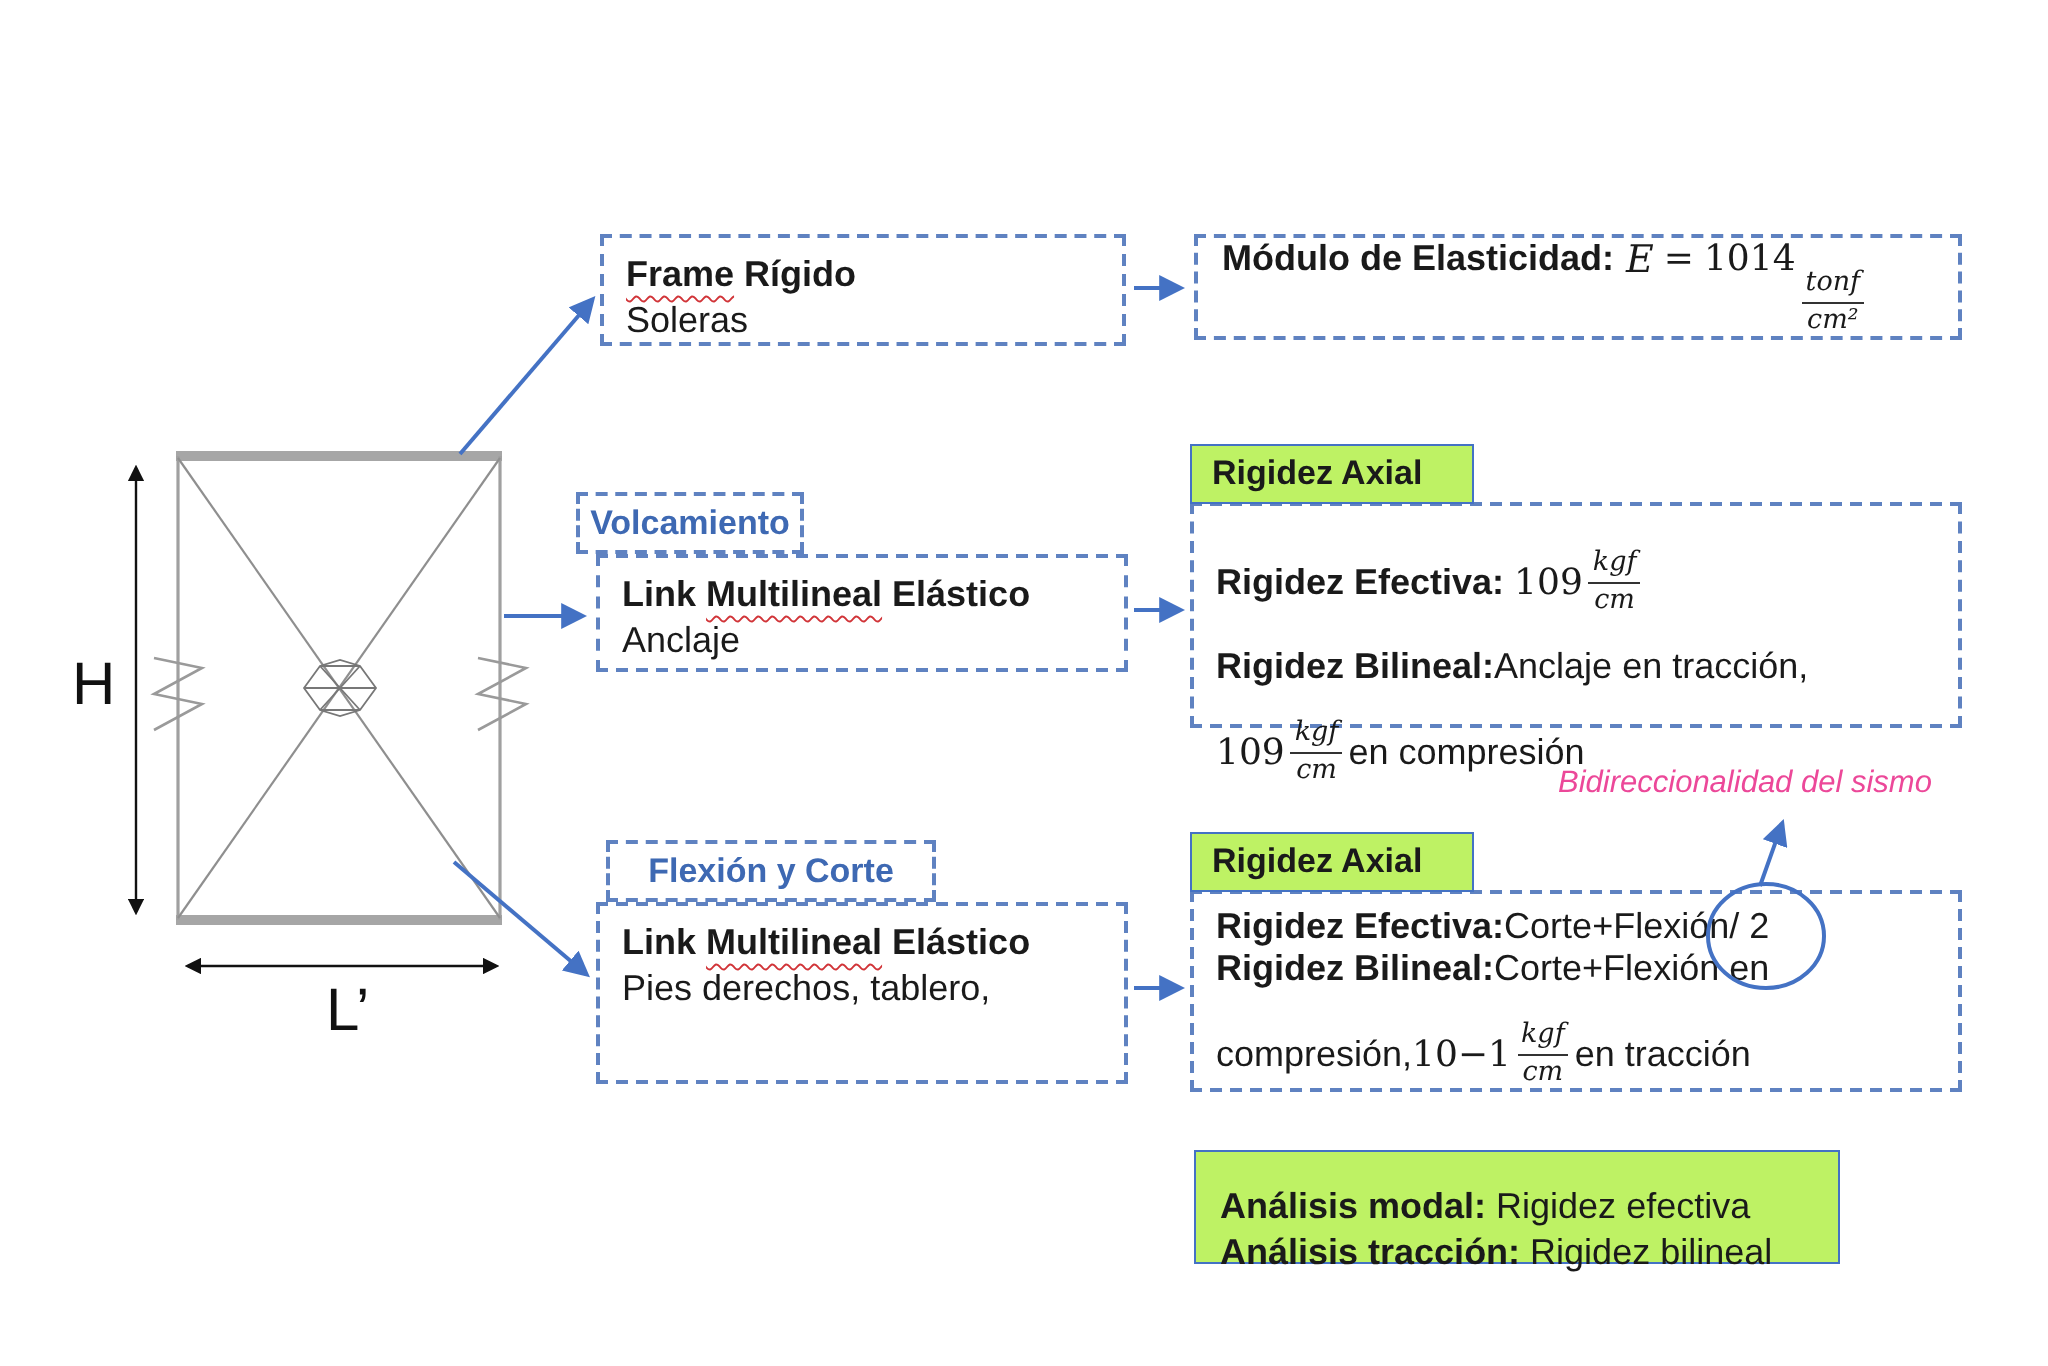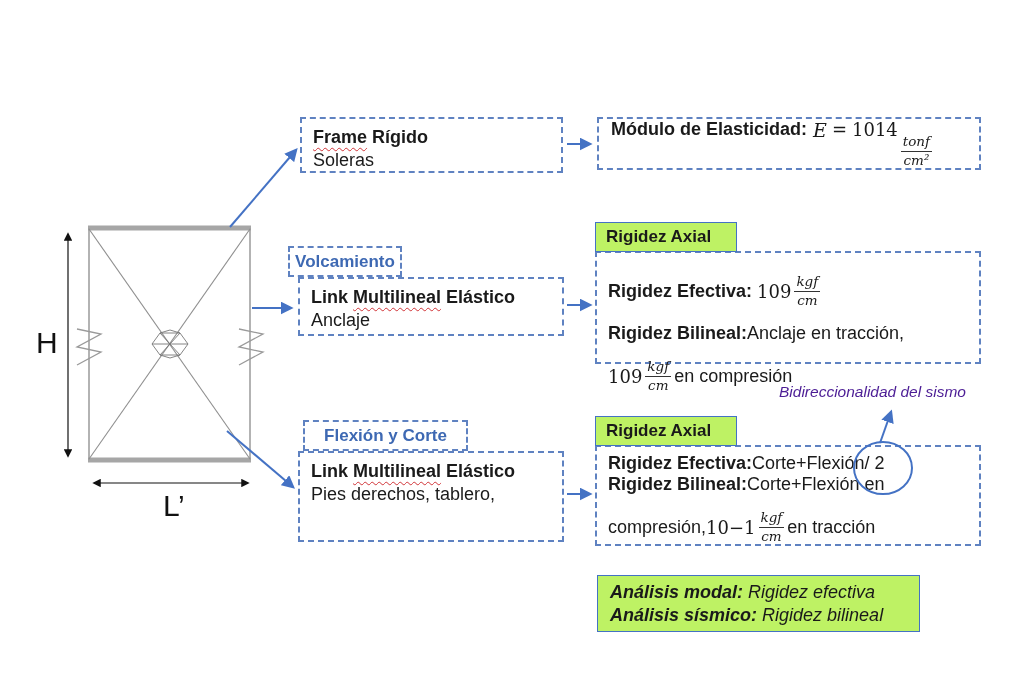--- a/index.html
+++ b/index.html
@@ -81,21 +81,21 @@
       <span class="mup">10</span>
         <sup class="mup">9</sup>
       <span class="frac">
           <span class="fnum">kgf</span>
           <span class="fden">cm</span>
         </span>
       <span> en compresión</span>
     </div>
   </div>
 
-  <div class="abs ital" style="left:779px;top:383px;font-size:15.5px;color:#4c1d95;">Bidireccionalidad del sismo</div>
+  <div class="abs ital" style="left:779px;top:383px;font-size:15.5px;color:#ec4899;">Bidireccionalidad del sismo</div>
 
   <div class="abs dashed tag" style="left:303px;top:420px;width:165px;height:31px;">Flexión y Corte</div>
 
   <div class="abs dashed boxtxt" style="left:298px;top:451px;width:266px;height:91px;">
     <div><span class="b">Link </span><span class="b sq">Multilineal</span><span class="b"> Elástico</span></div>
     <div>Pies derechos, tablero,</div>
   </div>
 
   <div class="abs solid hdr" style="left:595px;top:416px;width:142px;height:30px;">Rigidez Axial</div>
 
@@ -114,23 +114,23 @@
       <span class="mup">10</span>
         <sup class="mup">−1</sup>
       <span class="frac">
           <span class="fnum">kgf</span>
           <span class="fden">cm</span>
         </span>
       <span> en tracción</span>
     </div>
   </div>
 
-  <div class="abs solid" style="left:597px;top:575px;width:323px;height:57px;padding:5px 12px;font-size:18px;line-height:1.3;font-style:italic;">
+  <div class="abs solid" style="left:597px;top:575px;width:323px;height:57px;padding:16px 12px;font-size:18px;line-height:1.3;">
     <div><span class="b">Análisis modal:</span><span> Rigidez efectiva</span></div>
-    <div><span class="b">Análisis sísmico:</span><span> Rigidez bilineal</span></div>
+    <div><span class="b">Análisis tracción:</span><span> Rigidez bilineal</span></div>
   </div>
 
   <svg class="overlay" width="1024" height="683" viewBox="0 0 1024 683">
     <defs>
       <marker id="mblue" viewBox="0 0 10 10" refX="8" refY="5" markerWidth="6.5" markerHeight="6.5" orient="auto-start-reverse">
         <path d="M0,0 L10,5 L0,10 z" fill="#4472C4"></path>
       </marker>
       <marker id="mblack" viewBox="0 0 10 10" refX="8" refY="5" markerWidth="7" markerHeight="7" orient="auto-start-reverse">
         <path d="M0,0 L10,5 L0,10 z" fill="#111"></path>
       </marker>

